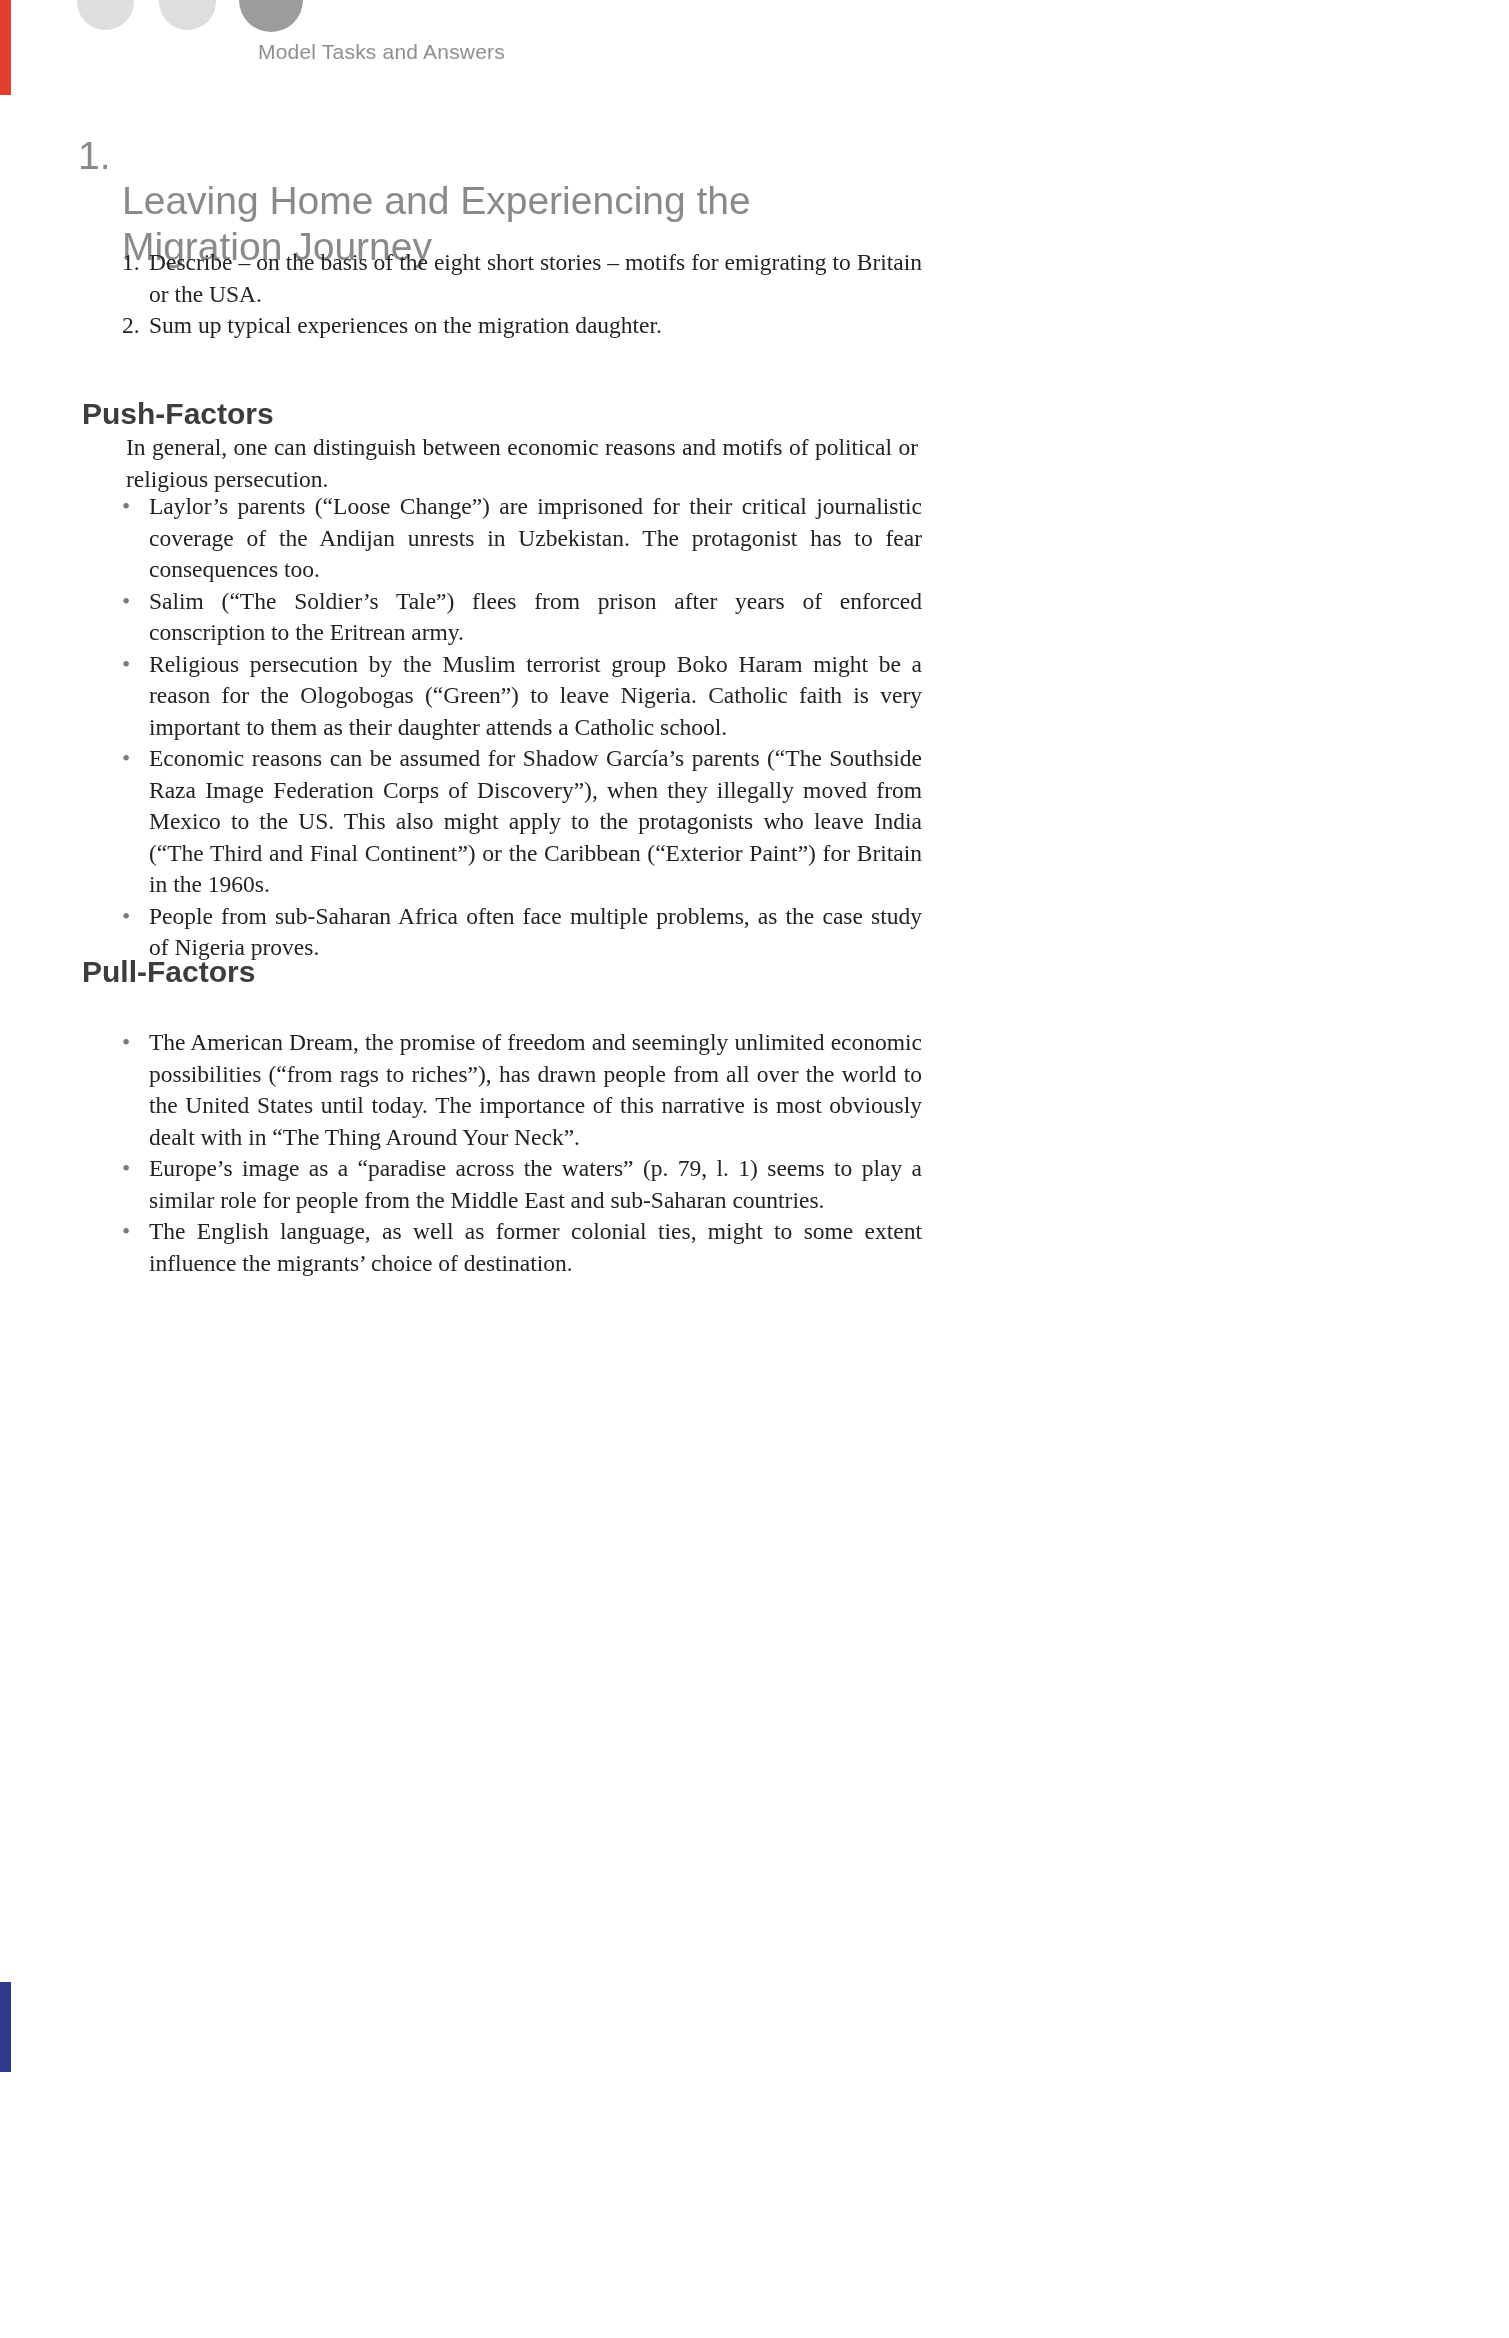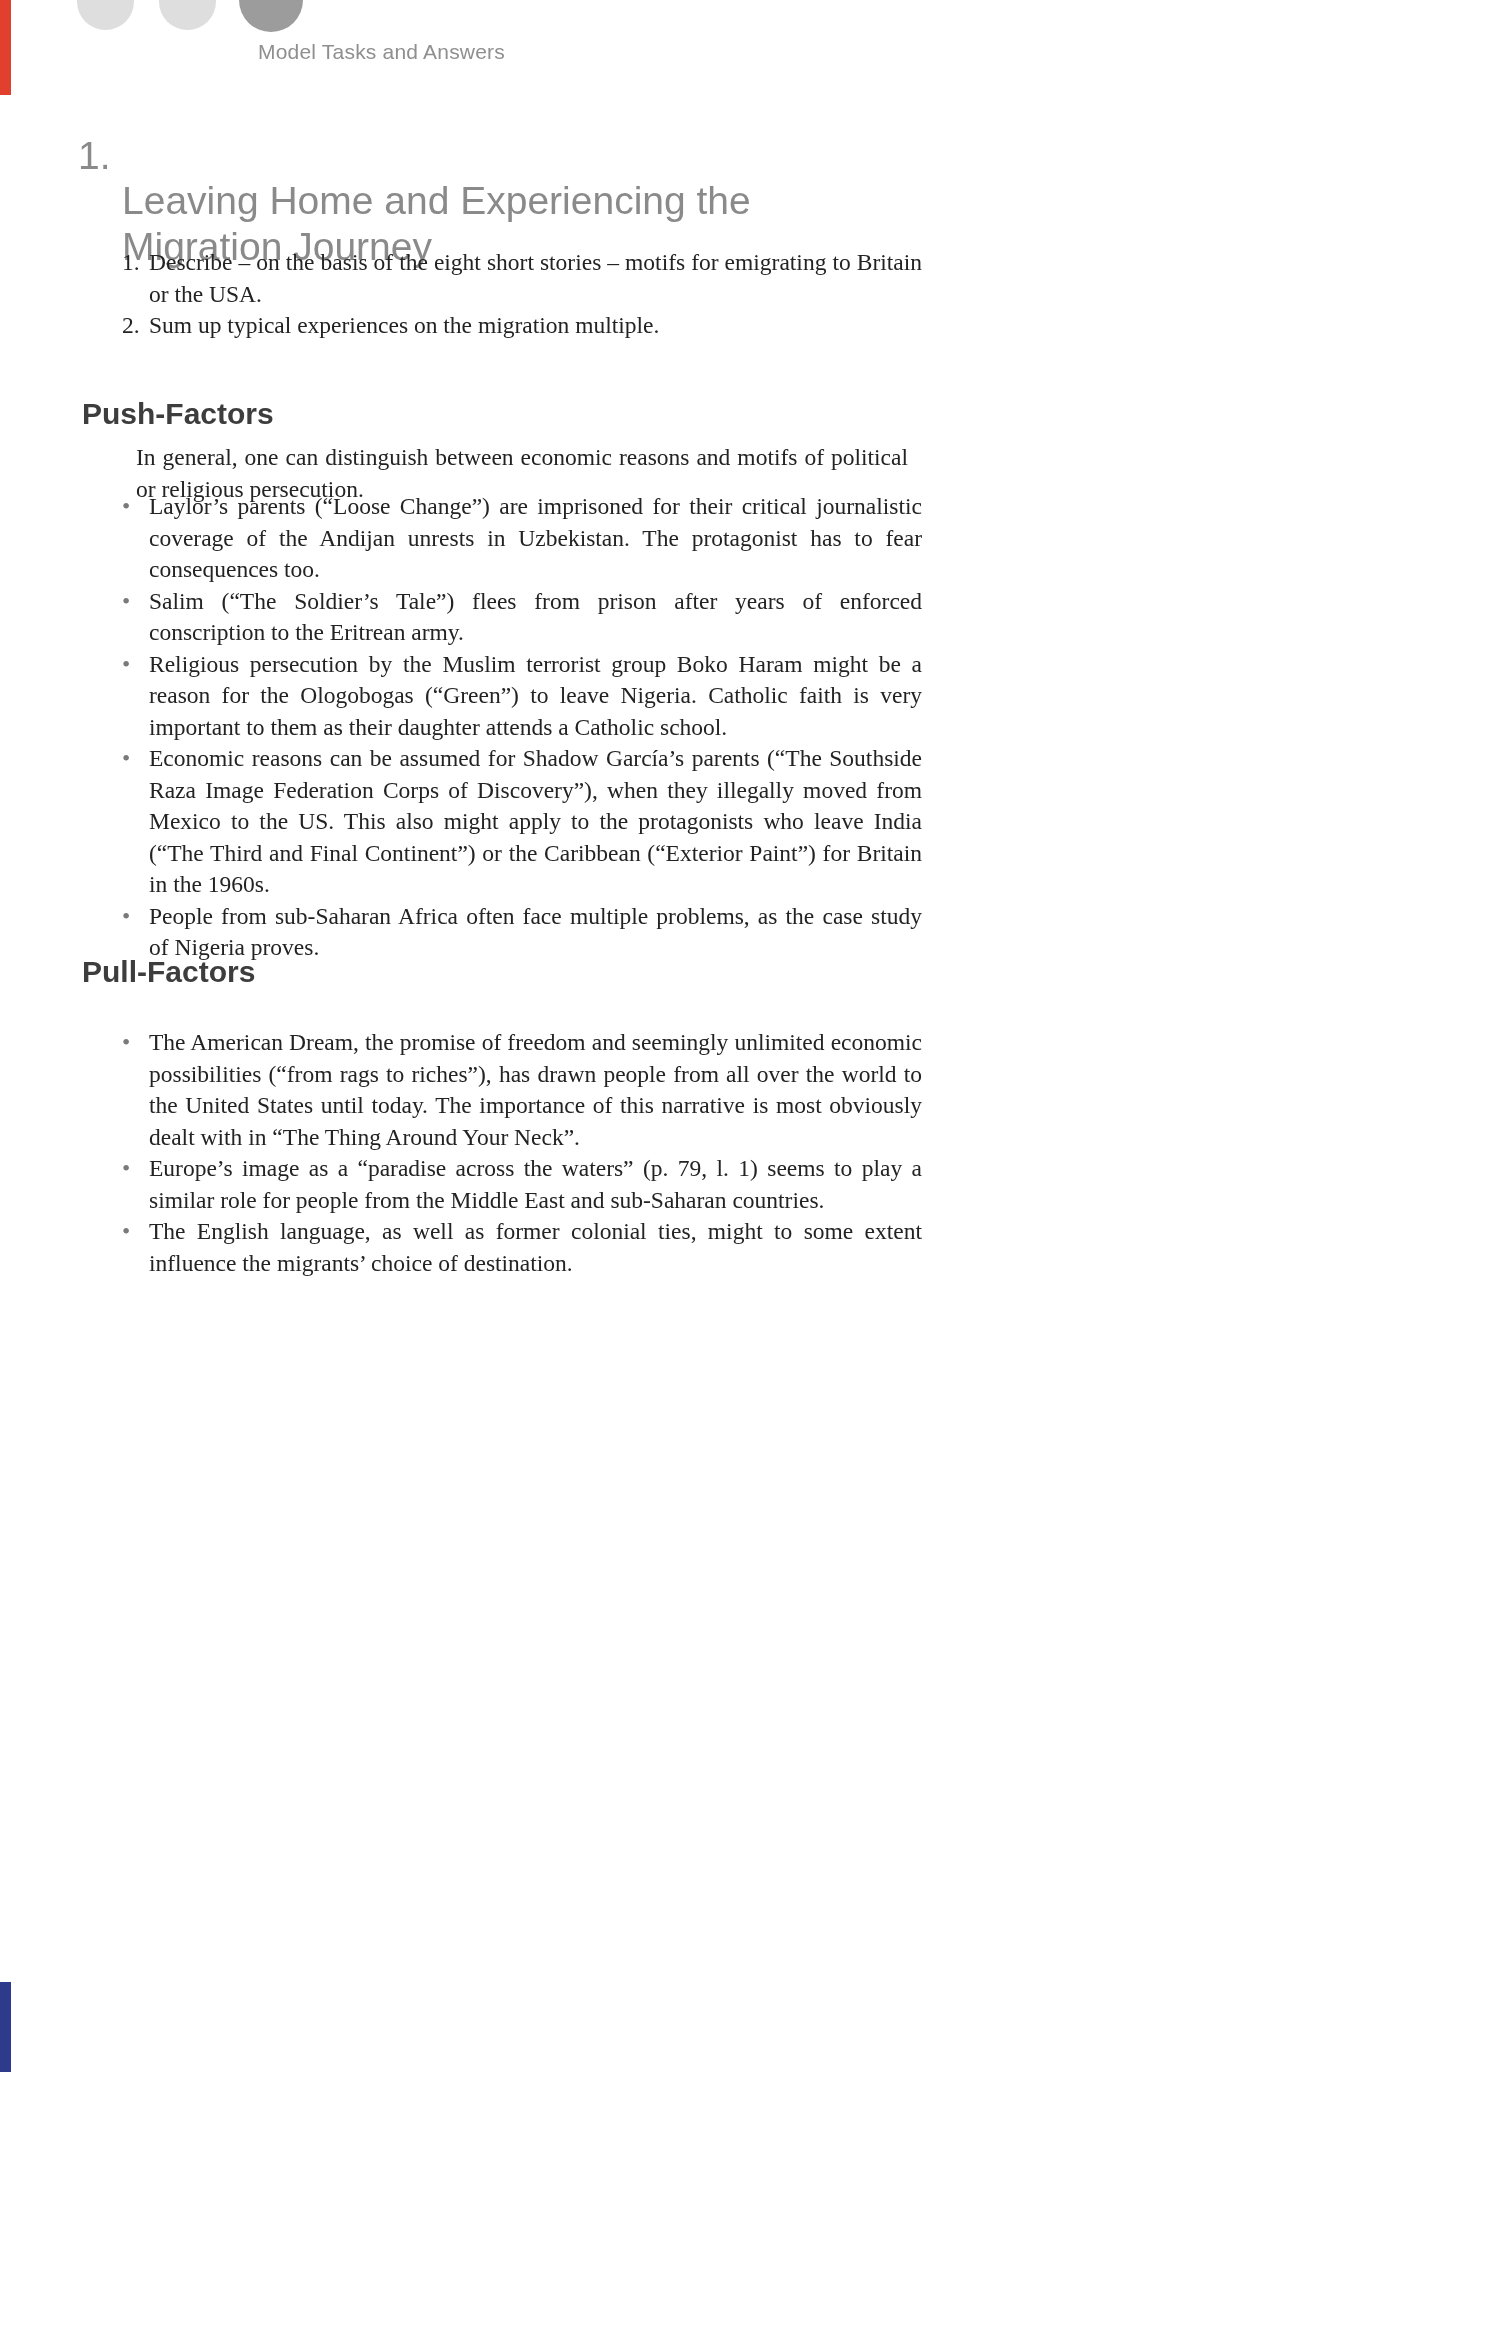--- a/index.html
+++ b/index.html
@@ -111,21 +111,21 @@
     left: 122px;
     width: 800px;
     font-size: 23.5px;
     line-height: 31.5px;
   }
   .push-intro { top: 428px; }
   .push-bullets { top: 491px; }
   .pull-bullets { top: 1027px; }
 
   .intro-text {
-    margin: 14px;
+    margin: 4px;
     text-align: justify;
   }
 
   .bullet-list {
     margin: 0;
     padding: 0;
     list-style: none;
   }
   .bullet-item {
     display: flex;
@@ -168,21 +168,21 @@
     <span class="heading-title">Leaving Home and Experiencing the Migration Journey</span>
   </div>
 
   <div class="tasks">
     <div class="task-item">
       <span class="task-num">1.</span>
       <span class="task-text">Describe – on the basis of the eight short stories – motifs for emigrating to Britain or the USA.</span>
     </div>
     <div class="task-item">
       <span class="task-num">2.</span>
-      <span class="task-text">Sum up typical experiences on the migration multiple.</span>
+      <span class="task-text">Sum up typical experiences on the migration daughter.</span>
     </div>
   </div>
 
   <h2 class="section-heading push">Push-Factors</h2>
 
   <div class="body-block push-intro">
     <p class="intro-text">In general, one can distinguish between economic reasons and motifs of political or religious persecution.</p>
   </div>
 
   <div class="body-block push-bullets">

